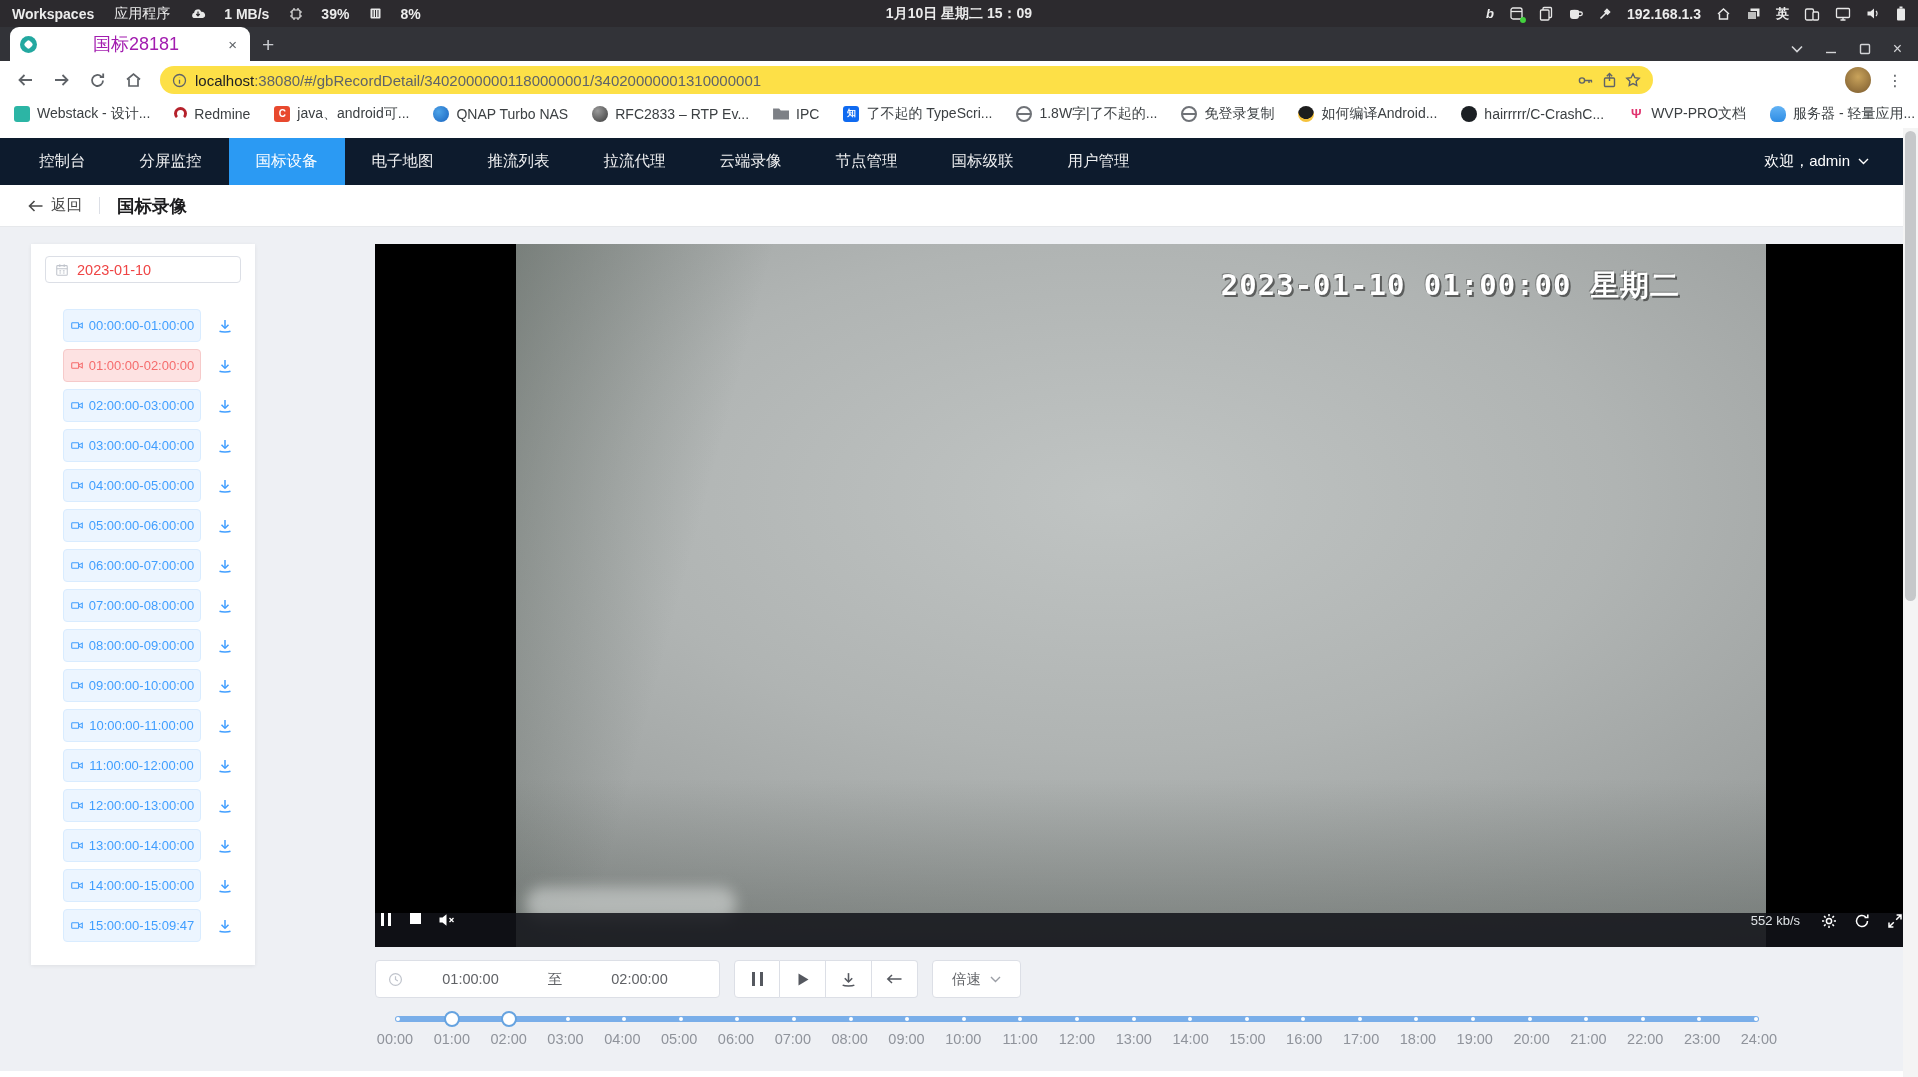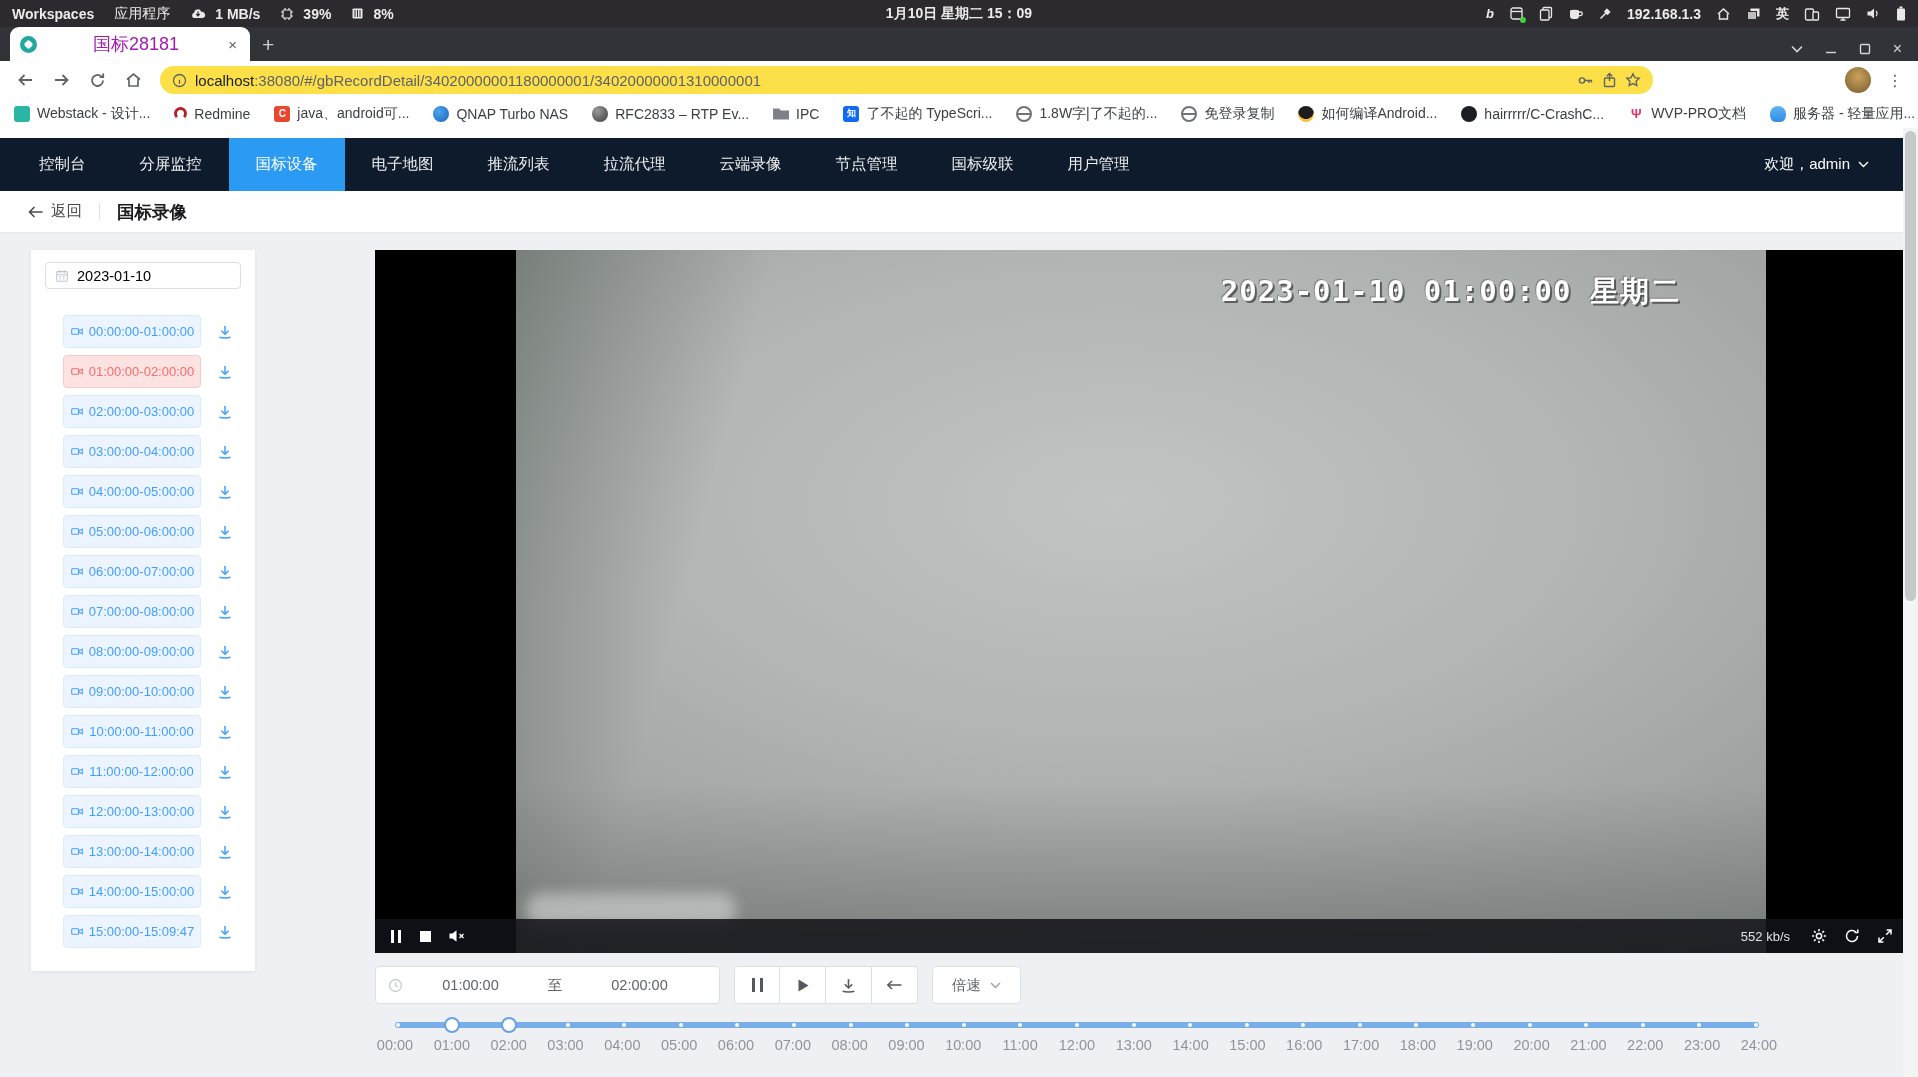--- a/index.html
+++ b/index.html
@@ -10,21 +10,21 @@
   }
   *{margin:0;padding:0;box-sizing:border-box;}
   html,body{width:1918px;height:1077px;overflow:hidden;}
   body{font-family:"Liberation Sans","DejaVu Sans",sans-serif;background:#fff;position:relative;}
   svg{display:block;flex:none;}
 
   
   .sysbar{height:27px;background:var(--topbar-bg);color:#ececec;display:flex;align-items:center;padding:0 12px;position:relative;font-size:14px;}
   .sys-left{display:flex;align-items:center;gap:20px;}
   .sys-strong{font-weight:bold;}
-  .sys-stat{display:flex;align-items:center;gap:9px;font-weight:bold;}
+  .sys-stat{display:flex;align-items:center;gap:18px;font-weight:bold;}
   .sys-clock{position:absolute;left:50%;transform:translateX(-50%);font-weight:bold;}
   .sys-right{margin-left:auto;display:flex;align-items:center;gap:15px;font-weight:bold;}
   .tray-txt{font-weight:bold;font-size:13px;}
   .greendot{position:absolute;right:-2px;bottom:-2px;width:6px;height:6px;border-radius:50%;background:#43d13e;}
   .tray-wrap{position:relative;display:inline-flex;}
 
   
   .tabstrip{height:34px;background:var(--tabstrip-bg);display:flex;align-items:flex-end;padding-left:10px;position:relative;}
   .tab{width:240px;height:34px;background:#fff;border-radius:9px 9px 0 0;display:flex;align-items:center;padding:0 10px;gap:8px;}
   .favicon{width:17px;height:17px;border-radius:50%;background:var(--favicon-teal);display:inline-flex;align-items:center;justify-content:center;}
@@ -60,53 +60,53 @@
   .bm-globe{background:#fff;border:2px solid #6f7277;border-radius:50%;position:relative;}
   .bm-globe::before{content:"";position:absolute;left:0;right:0;top:45%;height:2px;background:#6f7277;}
   .bm-tux{background:radial-gradient(circle at 50% 32%,#1d1d1d 56%,#f5c23c 60%);border-radius:50%;}
   .bm-github{background:#1b1f23;border-radius:50%;}
   .bm-wvp{background:#fff;color:#e0326e;font-size:13px;}
   .bm-cloud{background:linear-gradient(#63b3f5,#2f8de4);border-radius:50% 50% 40% 40%;}
 
   
   .page{width:1903px;}
   .page-gap{height:10px;background:#fff;}
-  .appnav{height:53px;background:var(--nav-bg);display:flex;align-items:stretch;padding-left:12px;}
+  .appnav{height:47px;background:var(--nav-bg);display:flex;align-items:stretch;padding-left:12px;}
   .nav-tab{display:flex;align-items:center;padding:0 27px;color:rgba(255,255,255,.93);font-size:15.5px;cursor:default;}
   .nav-tab.active{background:var(--nav-active);color:#fff;}
   .nav-spacer{flex:1;}
   .welcome{display:flex;align-items:center;gap:8px;color:#fff;font-size:15px;padding-right:34px;}
   .pagehead{height:42px;background:#fff;border-bottom:1px solid #e6e8eb;display:flex;align-items:center;padding:0 28px;text-align:center;}
   .back{display:flex;align-items:center;gap:7px;color:#4a4a4a;font-size:15.5px;}
   .vdiv{width:1px;height:17px;background:#dcdfe6;margin:0 17px;}
   .ptitle{font-size:17.5px;font-weight:bold;color:#1c1c1e;}
 
   .content{height:844px;background:var(--content-bg);display:flex;gap:84px;padding:17px 0 0 31px;align-items:flex-start;}
 
   
   .sidecard{width:224px;background:#fff;box-shadow:0 1px 4px rgba(0,0,0,.07);padding:12px 14px 16px;}
-  .dateinput{height:27px;border:1px solid #dcdfe6;border-radius:4px;background:#fff;display:flex;align-items:center;gap:8px;padding:0 9px;font-size:14.5px;color:#000000;}
+  .dateinput{height:27px;border:1px solid #dcdfe6;border-radius:4px;background:#fff;display:flex;align-items:center;gap:8px;padding:0 9px;font-size:14.5px;color:#ef4444;}
   .dateinput svg{color:#c0c4cc;}
   .seglist{margin-top:26px;}
   .seg-row{display:flex;align-items:center;padding-left:18px;margin-bottom:7px;height:33px;}
   .chip{width:138px;height:33px;border:1px solid var(--chip-border);background:var(--chip-bg);color:var(--accent);border-radius:4px;font-size:13px;display:flex;align-items:center;justify-content:center;gap:5px;font-family:inherit;}
   .seg-row.active .chip{background:var(--danger-bg);border-color:var(--danger-border);color:var(--danger);}
   .dl{margin-left:16px;background:none;border:none;color:var(--accent);display:flex;align-items:center;}
 
   
   .maincol{width:1404px;margin-left:36px;}
   .player{width:1532px;height:703px;background:#000;position:relative;overflow:hidden;}
   .vframe{position:absolute;top:0;bottom:0;left:141px;width:1250px;
     background:
       linear-gradient(105deg,rgba(70,80,72,.45),rgba(70,80,72,0) 18%),
       linear-gradient(to top,rgba(60,68,62,.35),rgba(60,68,62,0) 24%),
       radial-gradient(100% 90% at 48% 36%,#c0c4c3 0%,#b0b4b3 40%,#9da1a0 70%,#8b908f 100%);}
   .vtimestamp{position:absolute;top:22px;right:86px;color:#fff;font-family:"DejaVu Sans Mono",monospace;font-weight:bold;font-size:29px;letter-spacing:1px;text-shadow:2px 2px 0 rgba(35,35,35,.6),-1px -1px 0 rgba(35,35,35,.35);}
   .vwatermark{position:absolute;left:10px;bottom:26px;width:210px;height:34px;background:rgba(214,217,215,.6);border-radius:16px;filter:blur(7px);}
-  .pbar{position:absolute;left:0;right:0;bottom:0;height:34px;background:rgba(17,19,24,.86);display:flex;align-items:center;padding:0 14px;gap:17px;}
+  .pbar{position:absolute;left:0;right:0;bottom:0;height:34px;background:rgba(17,19,24,.86);display:flex;align-items:flex-start;padding:0 4px;gap:17px;}
   .pbtn{display:inline-flex;align-items:center;justify-content:center;color:#fff;}
   .pause i{display:inline-block;width:3px;height:13px;background:#fff;margin:0 2px;}
   .stop i{display:inline-block;width:11px;height:11px;background:#fff;}
   .pspacer{flex:1;}
   .bitrate{color:#dfe3e6;font-size:13px;margin-right:4px;}
 
   
   .ctrlrow{margin-top:13px;display:flex;justify-content:flex-start;align-items:center;gap:14px;}
   .timerange{width:345px;height:38px;border:1px solid #dcdfe6;border-radius:4px;background:#fff;display:flex;align-items:center;padding:0 12px;font-size:14.5px;color:#606266;}
   .timerange svg{color:#c0c4cc;}

